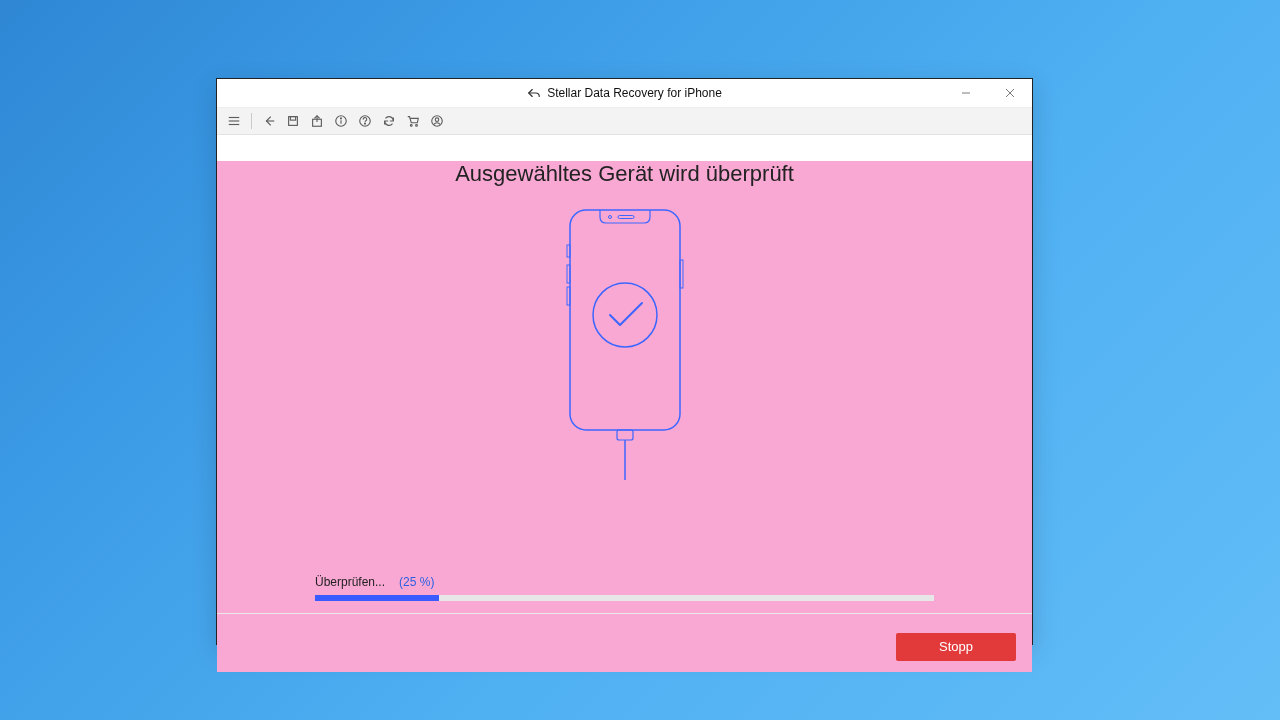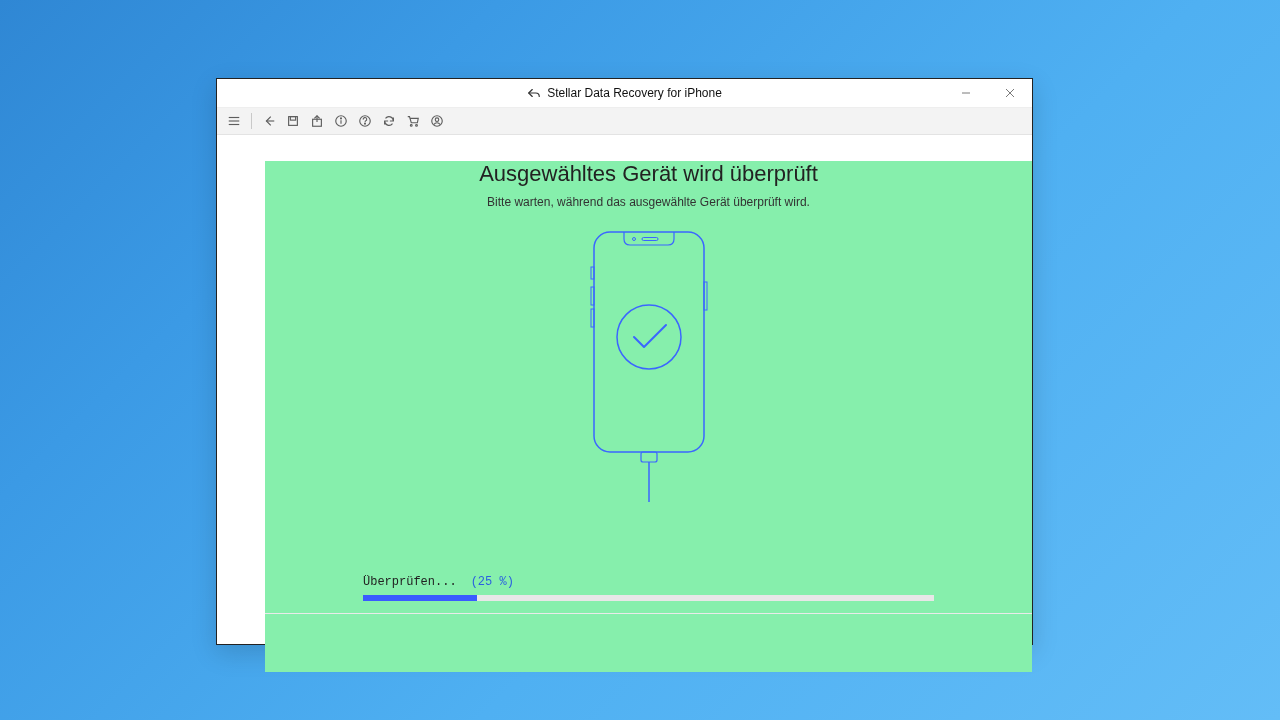--- a/index.html
+++ b/index.html
@@ -85,22 +85,21 @@
     width: 1px;
     height: 16px;
     background: #c9c9c9;
     margin: 0 4px;
   }
   .tool-btn svg { stroke: #5d5d5d; }
   
   .content {
     position: relative;
     height: calc(100% - 28px - 26px);
-    background: #86efac;
-    margin-left: 48px;
+    background: #f9a8d4;
   }
   .headline {
     text-align: center;
     margin-top: 26px;
     font-size: 22px;
     color: #222;
     font-weight: 400;
   }
   .subline {
     text-align: center;
@@ -121,21 +120,20 @@
     bottom: 58px;
     padding: 0 98px 12px 98px;
     border-bottom: 1px solid #eaeaea;
   }
   .progress-label-row {
     display: flex;
     gap: 14px;
     font-size: 12px;
     margin-bottom: 6px;
     align-items: baseline;
-    font-family: Liberation Mono, monospace;
   }
   .progress-label { color: #222; }
   .progress-percent { color: #2b5fe0; }
   .progress-bar {
     width: 100%;
     height: 6px;
     background: #e7e7e7;
     position: relative;
   }
   .progress-fill {
@@ -256,21 +254,20 @@
         <svg width="14" height="14" viewBox="0 0 16 16" stroke-width="1.3" fill="none">
           <circle cx="8" cy="8" r="6"></circle>
             <circle cx="8" cy="6.5" r="2"></circle>
             <path d="M4.5 12 A4 4 0 0 1 11.5 12"></path>
         </svg>
       </div>
     </div>
 
     <div class="content">
       <div class="headline">Ausgewähltes Gerät wird überprüft</div>
-      <div class="subline">Bitte warten, während das ausgewählte Gerät überprüft wird.</div>
 
       <div class="phone-wrap">
         <svg class="phone-svg" width="130" height="275" viewBox="0 0 130 275">
 
           <rect x="10" y="5" width="110" height="220" rx="16" fill="none" stroke="#3b66ff" stroke-width="1.5"></rect>
 
           <path d="M40 5 L40 12 Q40 18 46 18 L84 18 Q90 18 90 12 L90 5" fill="none" stroke="#3b66ff" stroke-width="1.2"></path>
           <circle cx="50" cy="12" r="1.5" fill="none" stroke="#3b66ff" stroke-width="1"></circle>
           <rect x="58" y="10.5" width="16" height="3" rx="1.5" fill="none" stroke="#3b66ff" stroke-width="1"></rect>
 
@@ -290,16 +287,19 @@
       <div class="progress-area">
         <div class="progress-label-row">
           <span class="progress-label">Überprüfen...</span>
           <span class="progress-percent">(25 %)</span>
         </div>
         <div class="progress-bar">
           <div class="progress-fill" style="width:20%"></div>
         </div>
       </div>
 
+      <div class="footer">
+        <div class="stop-btn">Stopp</div>
+      </div>
     </div>
 
   </div>
 </div>
 
 </body></html>

